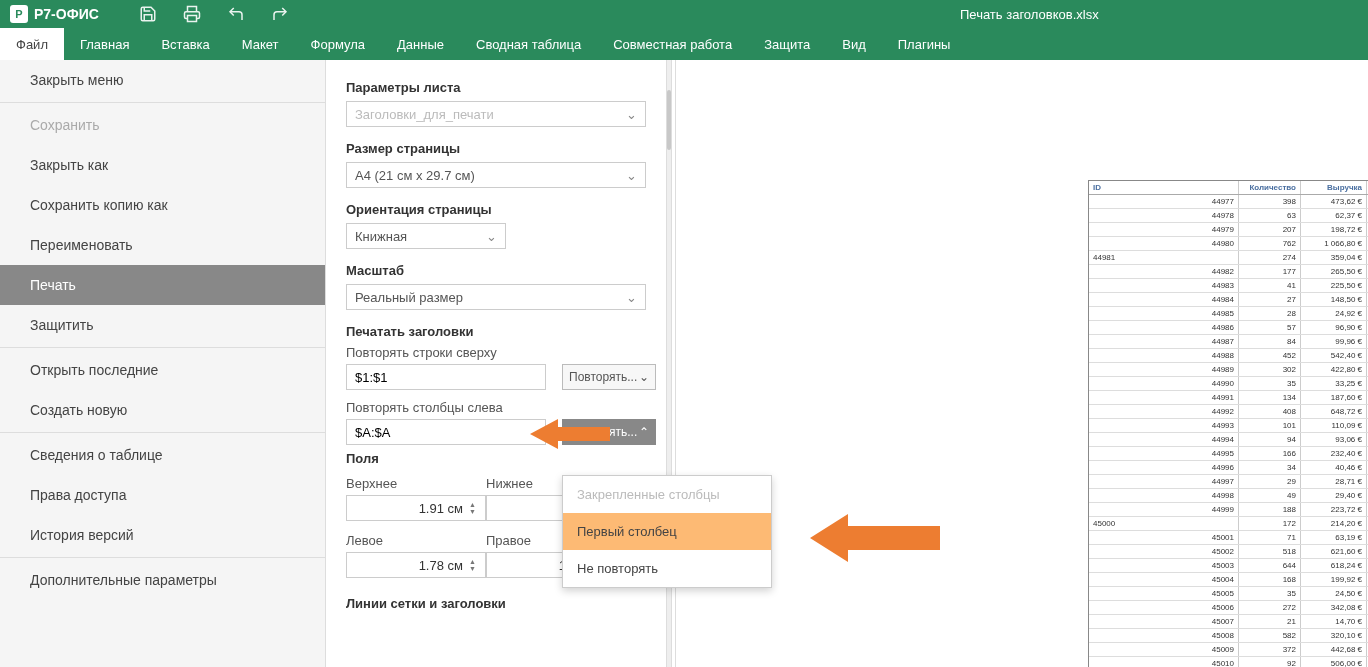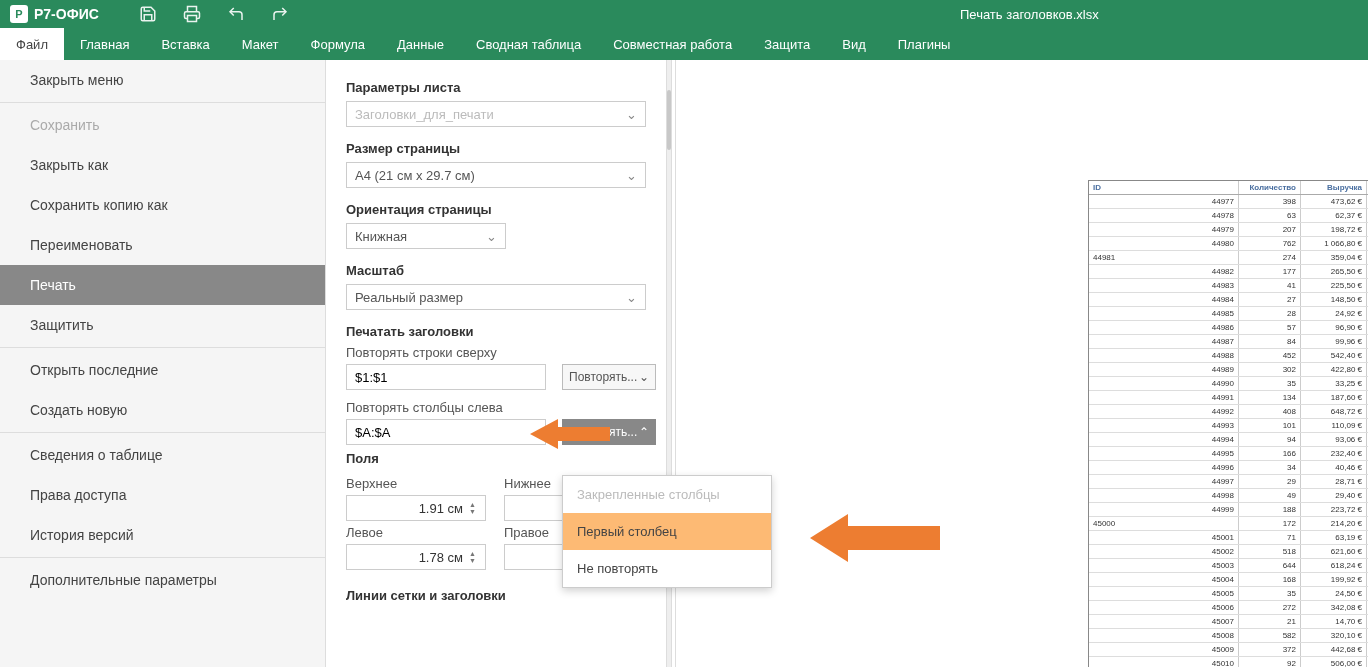--- a/index.html
+++ b/index.html
@@ -25,21 +25,21 @@
 .sel,.inp{width:300px;height:26px;border:1px solid #ccc;background:#fff;padding:0 8px;font-size:13px;color:#555;display:flex;align-items:center;justify-content:space-between}
 .sel .chev{color:#888}
 .sel.sm{width:160px}
 .row{display:flex;gap:16px;align-items:flex-end}
 .col{display:flex;flex-direction:column}
 .inp-sm{width:200px;height:26px;border:1px solid #ccc;padding:0 8px;font-size:13px}
 .btn-sm{width:94px;height:26px;border:1px solid #bbb;background:#f7f7f7;font-size:12px;display:flex;align-items:center;justify-content:space-between;padding:0 6px;color:#555}
 .btn-sm.active{background:#888;color:#fff;border-color:#888}
 .spin{width:140px;height:26px;border:1px solid #ccc;display:flex;align-items:center;justify-content:flex-end;padding:0 4px 0 8px;font-size:13px;position:relative}
 .spin .sp{width:12px;display:flex;flex-direction:column;font-size:7px;line-height:7px;color:#777;margin-left:6px}
-.margins{display:flex;gap:18px}
+.margins{display:flex;}
 .dropdown{position:absolute;left:562px;top:475px;width:210px;background:#fff;border:1px solid #ccc;box-shadow:0 3px 8px rgba(0,0,0,.18);z-index:50}
 .dd-item{padding:11px 14px;font-size:13px;color:#444;cursor:pointer}
 .dd-item.disabled{color:#bbb}
 .dd-item.hover{background:#fdba74}
 .arr{position:absolute;z-index:40}
 .arr svg{display:block}
 .preview{flex:1;background:#fff;position:relative;overflow:hidden}
 .page{position:absolute;right:0;top:120px;width:280px;border:1px solid #888;border-right:none;background:#fff;font-size:8px}
 .ph{display:flex;font-weight:bold;color:#4a6fa0;border-bottom:1px solid #aaa}
 .ph div,.pr div{padding:2px 4px;border-right:1px solid #ccc}
@@ -174,21 +174,21 @@
         <div class="s-sublabel">Нижнее</div>
         <div class="spin">
             <span style="visibility:hidden">1.91 см</span>
             <div class="sp">
               <span>▲</span>
               <span>▼</span>
             </div>
           </div>
       </div>
     </div>
-    <div class="margins" style="">
+    <div class="margins" style="margin-top:8px">
       <div class="col">
         <div class="s-sublabel">Левое</div>
         <div class="spin">
             <span>1.78 см</span>
             <div class="sp">
               <span>▲</span>
               <span>▼</span>
             </div>
           </div>
       </div>

